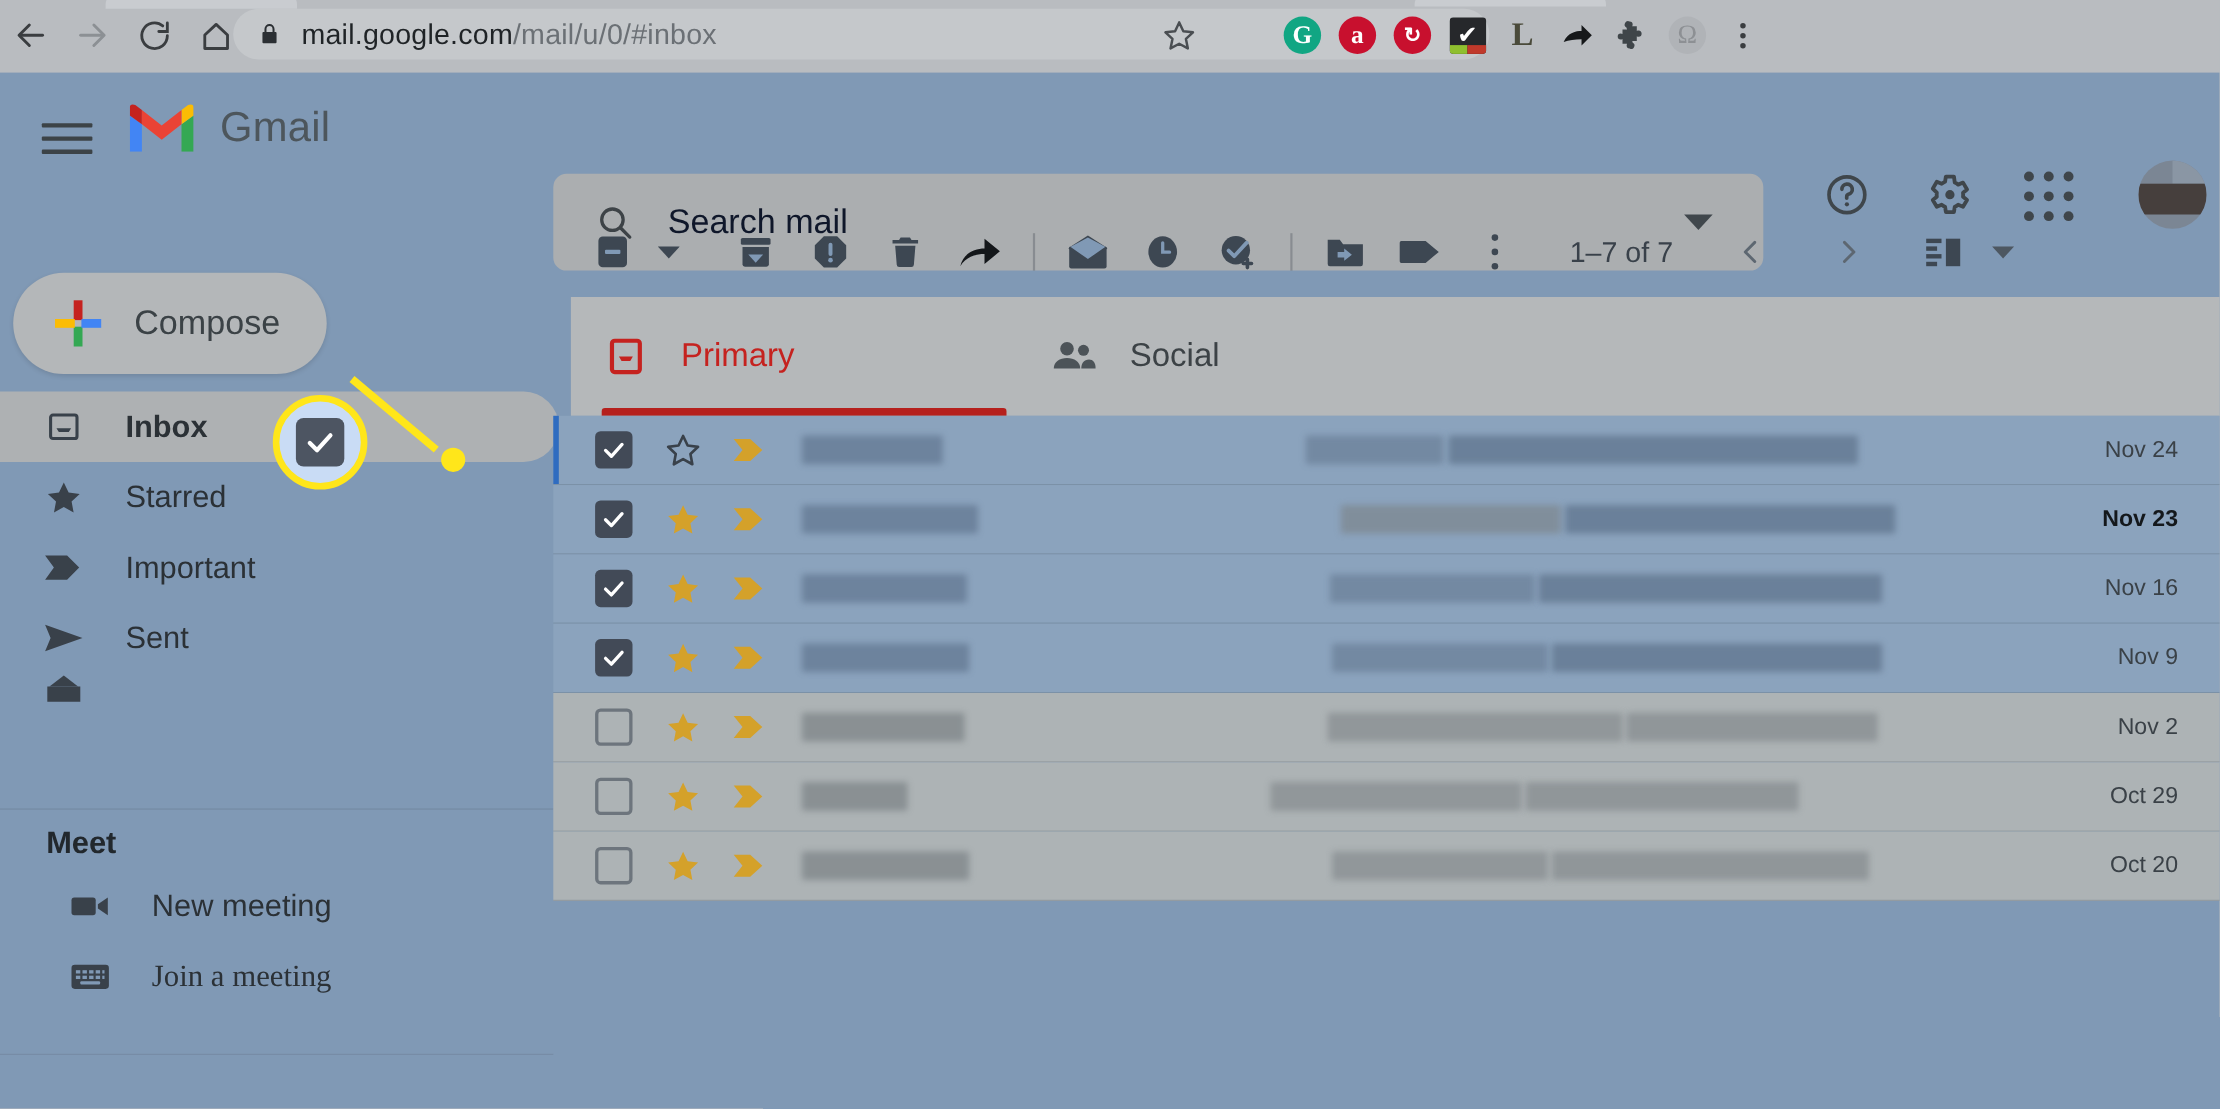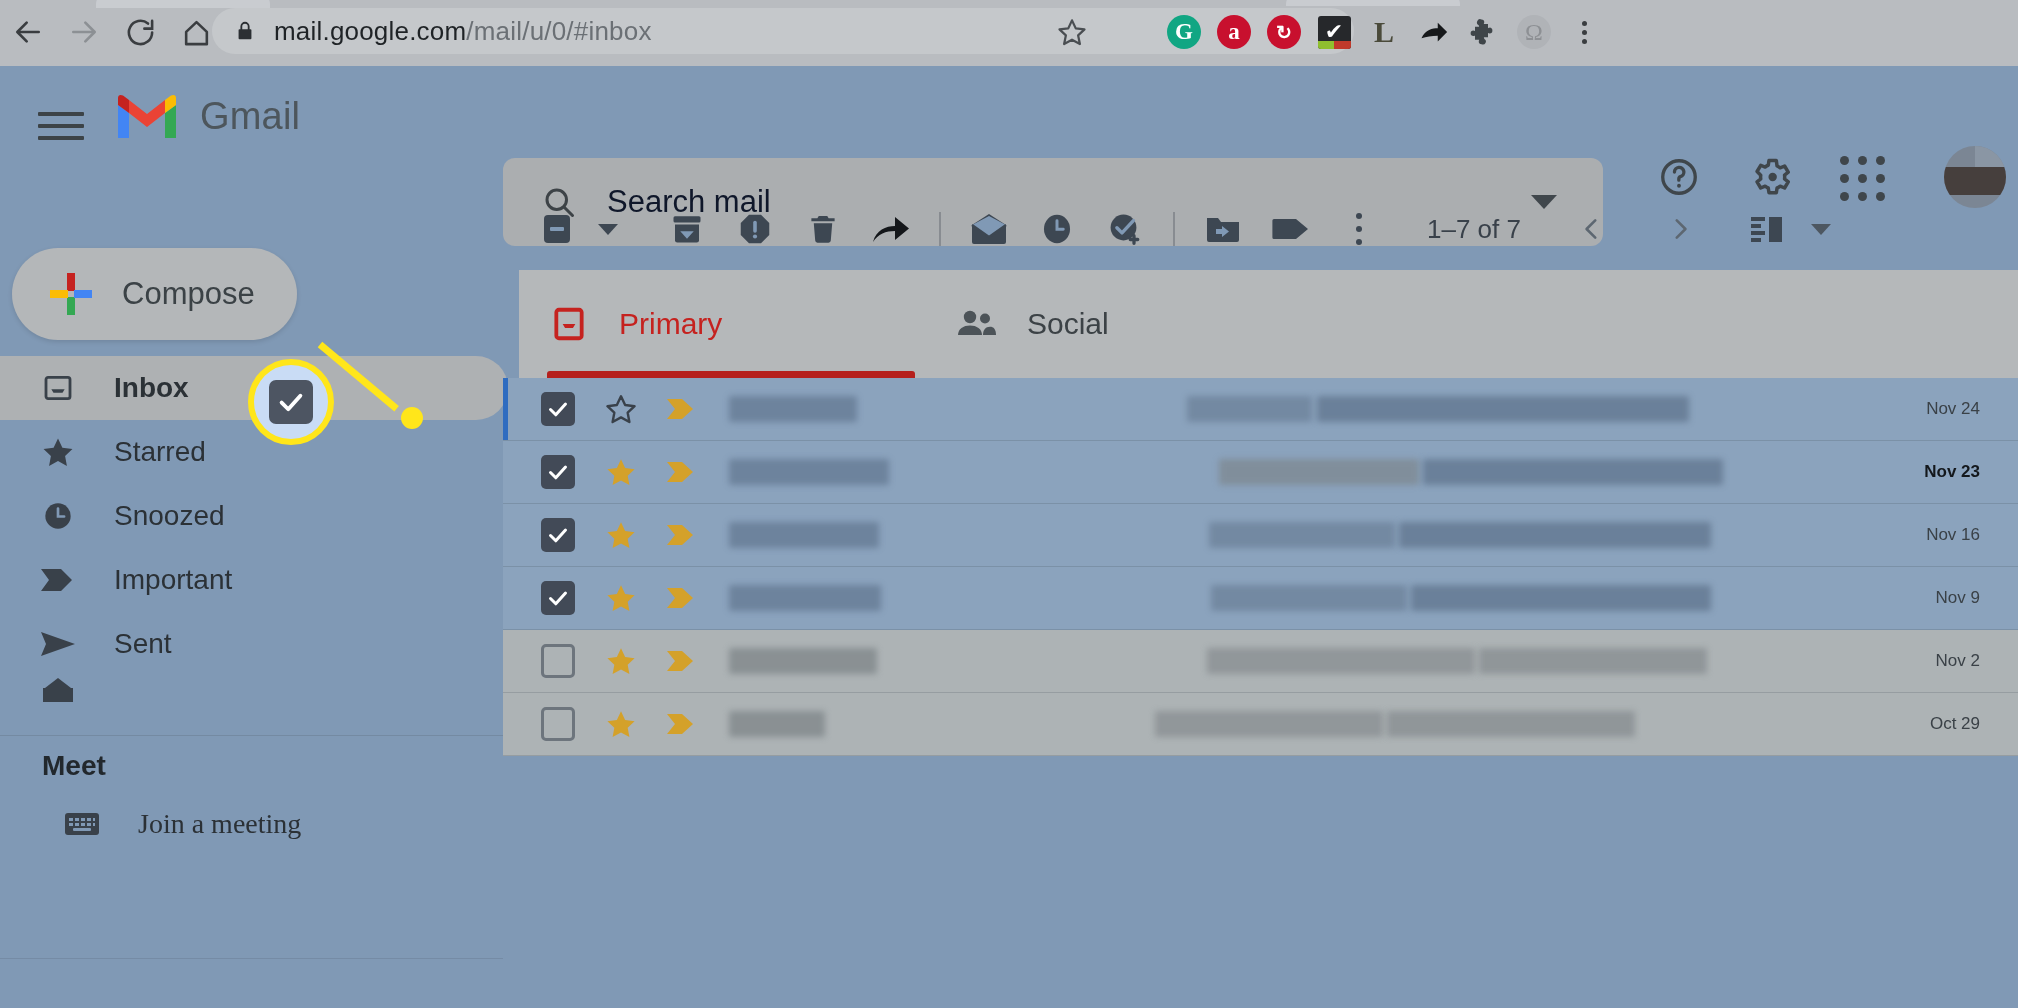--- a/index.html
+++ b/index.html
@@ -293,21 +293,21 @@
     margin-left: 0; flex: none;
     display:flex; align-items:center;
   }
   .blurbar {
     height: 26px;
     filter: blur(3px);
     border-radius: 2px;
   }
   .date {
     position: absolute; right: 38px;
-    font-size: 17px; color: #3a4147;
+    font-size: 21px; color: #3a4147;
   }
   .date.bold { font-weight: bold; color: #14181c; }
 
   
   .callout {
     position: absolute;
     left: 248px; top: 293px;
     width: 86px; height: 86px;
     border-radius: 50%;
     background: #c9dcf5;
@@ -512,29 +512,20 @@
 
         <div class="nav-item">
           <span class="nav-ico">
             <svg width="34" height="34" viewBox="0 0 24 24" fill="#39414a">
                 <polygon points="12 2.5 15.1 9 22.2 9.9 17 14.8 18.3 21.8 12 18.3 5.7 21.8 7 14.8 1.8 9.9 8.9 9"></polygon>
               </svg>
           </span>
           <span>Starred</span>
         </div>
 
-        <div class="nav-item">
-          <span class="nav-ico">
-            <svg width="32" height="32" viewBox="0 0 24 24">
-                <circle cx="12" cy="12" r="9.5" fill="#39414a"></circle>
-                <path d="M12 6.4v6h4.6" stroke="#8099b5" stroke-width="2" fill="none" stroke-linecap="round"></path>
-              </svg>
-          </span>
-          <span>Snoozed</span>
-        </div>
 
         <div class="nav-item">
           <span class="nav-ico">
             <svg width="36" height="30" viewBox="0 0 36 30" fill="#39414a">
                 <path d="M1 4h20l11 11-11 11H1l8-11z"></path>
               </svg>
           </span>
           <span>Important</span>
         </div>
 
@@ -554,20 +545,29 @@
                 <path d="M4 12 17 2 30 12z"></path>
               </svg>
           </span>
         </div>
       </div>
 
       <div class="sidebar-divider"></div>
       <div class="section-title">Meet</div>
 
       <div class="meet-list">
+        <div class="nav-item" style="padding-left:62px;">
+          <span class="nav-ico">
+            <svg width="36" height="26" viewBox="0 0 36 26" fill="#39414a">
+                <rect x="1" y="5" width="22" height="16" rx="2.5"></rect>
+                <path d="M25 11 L34 5 L34 21 L25 15 Z"></path>
+              </svg>
+          </span>
+          <span>New meeting</span>
+        </div>
         <div class="nav-item" style="padding-left:62px;font-family:Liberation Serif, serif;">
           <span class="nav-ico">
             <svg width="36" height="28" viewBox="0 0 36 28" fill="#39414a">
                 <rect x="1" y="3" width="34" height="22" rx="3"></rect>
                 <g fill="#8099b5">
                   <rect x="5" y="8" width="4" height="3"></rect>
                   <rect x="11" y="8" width="4" height="3"></rect>
                   <rect x="17" y="8" width="4" height="3"></rect>
                   <rect x="23" y="8" width="4" height="3"></rect>
                   <rect x="29" y="8" width="2" height="3"></rect>
@@ -860,20 +860,41 @@
             </span>
             <span class="sender-blur">
               <span class="blurbar" style="width: 96px; background: rgba(85, 92, 97, 0.4);"></span>
             </span>
             <span class="subject-blur" style="margin-left: 330px; position: relative; width: 600px;">
               <span class="blurbar" style="position: absolute; left: 0px; width: 228px; background: rgba(100, 106, 110, 0.38);"></span>
               <span class="blurbar" style="position: absolute; left: 232px; width: 248px; background: rgba(95, 101, 105, 0.36);"></span>
             </span>
             <span class="date">Oct 29</span>
           </div>
+          <div class="row unselected">
+            <span class="cb unchecked"></span>
+            <span class="star-cell">
+              <svg width="32" height="32" viewBox="0 0 24 24" fill="#d4a12a">
+                <polygon points="12 2.5 15.1 9 22.2 9.9 17 14.8 18.3 21.8 12 18.3 5.7 21.8 7 14.8 1.8 9.9 8.9 9"></polygon>
+              </svg>
+            </span>
+            <span class="imp-cell">
+              <svg width="32" height="26" viewBox="0 0 32 26" fill="#d4a12a">
+                <path d="M1 3h15l11 10-11 10H1l8-10z"></path>
+              </svg>
+            </span>
+            <span class="sender-blur">
+              <span class="blurbar" style="width: 152px; background: rgba(85, 92, 97, 0.4);"></span>
+            </span>
+            <span class="subject-blur" style="margin-left: 330px; position: relative; width: 600px;">
+              <span class="blurbar" style="position: absolute; left: 0px; width: 196px; background: rgba(100, 106, 110, 0.38);"></span>
+              <span class="blurbar" style="position: absolute; left: 200px; width: 288px; background: rgba(95, 101, 105, 0.36);"></span>
+            </span>
+            <span class="date">Oct 20</span>
+          </div>
         </div>
     </div>
 
     <div class="callout-dot" style="left:401px; top:341px;"></div>
     <div class="callout-line" style="left:320px; top:275px; width:100px; transform: rotate(40deg);"></div>
     <div class="callout">
       <div class="big-cb">
         <svg width="30" height="30" viewBox="0 0 24 24" fill="none" stroke="#ffffff" stroke-width="3.1" stroke-linecap="round" stroke-linejoin="round">
             <polyline points="4.5 12.5 9.8 17.8 19.5 7"></polyline>
           </svg>

